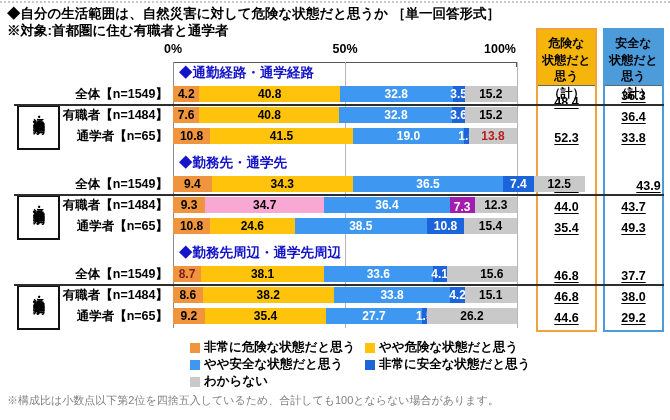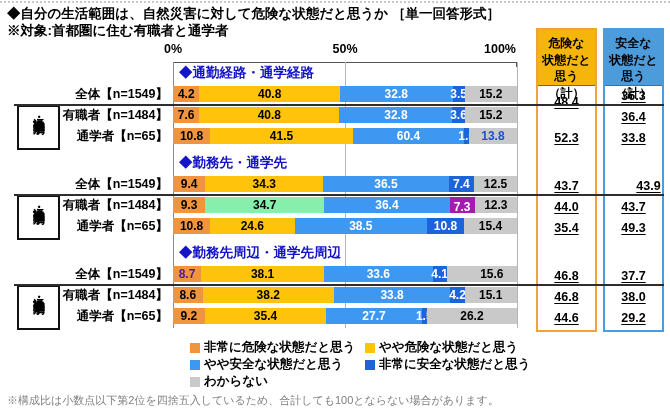--- a/index.html
+++ b/index.html
@@ -92,36 +92,36 @@
       </div>
       <div class="abs row-label" style="left: 0px; top: 126px; width: 168px; height: 21px;">通学者【n=65】</div>
       <div class="abs bar" style="left: 173px; top: 128px; width: 344px; height: 16px;">
         <div class="seg" style="width: 10.8%; background: rgb(240, 148, 62);">
           <span style="color: rgb(0, 0, 0);">10.8</span>
         </div>
         <div class="seg" style="width: 41.5%; background: rgb(255, 195, 11);">
           <span style="color: rgb(0, 0, 0);">41.5</span>
         </div>
         <div class="seg" style="width: 32.3%; background: rgb(62, 151, 240);">
-          <span style="color: rgb(255, 255, 255);">60.4</span>
+          <span style="color: rgb(255, 255, 255);">19.0</span>
         </div>
         <div class="seg" style="width: 1.5%; background: rgb(28, 100, 217);">
           <span style="color: rgb(255, 255, 255);">1.5</span>
         </div>
         <div class="seg" style="width: 13.8%; background: rgb(201, 201, 201);">
-          <span style="color: #1d4ed8;">13.8</span>
+          <span style="color: #b91c1c;">13.8</span>
         </div>
       </div>
       <div class="abs divider" style="left: 14px; top: 104px; width: 650px;"></div>
       <div class="abs gbox" style="left: 17px; top: 105px; width: 43px; height: 45px;">
         <div class="side-label">通勤・通学別</div>
       </div>
       <div class="abs sec-header" style="left: 179px; top: 154px;">◆勤務先・通学先</div>
       <div class="abs row-label" style="left: 0px; top: 174px; width: 168px; height: 21px;">全体【n=1549】</div>
-      <div class="abs bar" style="left: 173px; top: 176px; width: 344px; height: 16px;">
+      <div class="abs bar" style="left: 173px; top: 176px; width: 412px; height: 16px;">
         <div class="seg" style="width: 9.4%; background: rgb(240, 148, 62);">
           <span style="color: rgb(0, 0, 0);">9.4</span>
         </div>
         <div class="seg" style="width: 34.3%; background: rgb(255, 195, 11);">
           <span style="color: rgb(0, 0, 0);">34.3</span>
         </div>
         <div class="seg" style="width: 36.5%; background: rgb(62, 151, 240);">
           <span style="color: rgb(255, 255, 255);">36.5</span>
         </div>
         <div class="seg" style="width: 7.4%; background: rgb(28, 100, 217);">
@@ -129,21 +129,21 @@
         </div>
         <div class="seg" style="width: 12.5%; background: rgb(201, 201, 201);">
           <span style="color: rgb(0, 0, 0);">12.5</span>
         </div>
       </div>
       <div class="abs row-label" style="left: 0px; top: 195px; width: 168px; height: 21px;">有職者【n=1484】</div>
       <div class="abs bar" style="left: 173px; top: 197px; width: 344px; height: 16px;">
         <div class="seg" style="width: 9.3%; background: rgb(240, 148, 62);">
           <span style="color: rgb(0, 0, 0);">9.3</span>
         </div>
-        <div class="seg" style="width: 34.7%; background: #86efac;">
+        <div class="seg" style="width: 34.7%; background: #f9a8d4;">
           <span style="color: rgb(0, 0, 0);">34.7</span>
         </div>
         <div class="seg" style="width: 36.4%; background: rgb(62, 151, 240);">
           <span style="color: rgb(255, 255, 255);">36.4</span>
         </div>
         <div class="seg" style="width: 7.3%; background: #a21caf; align-items: flex-end;">
           <span style="color: rgb(255, 255, 255);">7.3</span>
         </div>
         <div class="seg" style="width: 12.3%; background: rgb(201, 201, 201);">
           <span style="color: rgb(0, 0, 0);">12.3</span>
@@ -168,21 +168,21 @@
         </div>
       </div>
       <div class="abs divider" style="left: 14px; top: 194px; width: 650px;"></div>
       <div class="abs gbox" style="left: 17px; top: 195px; width: 43px; height: 45px;">
         <div class="side-label">通勤・通学別</div>
       </div>
       <div class="abs sec-header" style="left: 179px; top: 244px;">◆勤務先周辺・通学先周辺</div>
       <div class="abs row-label" style="left: 0px; top: 264px; width: 168px; height: 21px;">全体【n=1549】</div>
       <div class="abs bar" style="left: 173px; top: 266px; width: 344px; height: 16px;">
         <div class="seg" style="width: 8.7%; background: rgb(240, 148, 62);">
-          <span style="color: #4c1d95;">8.7</span>
+          <span style="color: #7f1d1d;">8.7</span>
         </div>
         <div class="seg" style="width: 38.1%; background: rgb(255, 195, 11);">
           <span style="color: rgb(0, 0, 0);">38.1</span>
         </div>
         <div class="seg" style="width: 33.6%; background: rgb(62, 151, 240);">
           <span style="color: rgb(255, 255, 255);">33.6</span>
         </div>
         <div class="seg" style="width: 4.1%; background: rgb(28, 100, 217);">
           <span style="color: rgb(255, 255, 255);">4.1</span>
         </div>

